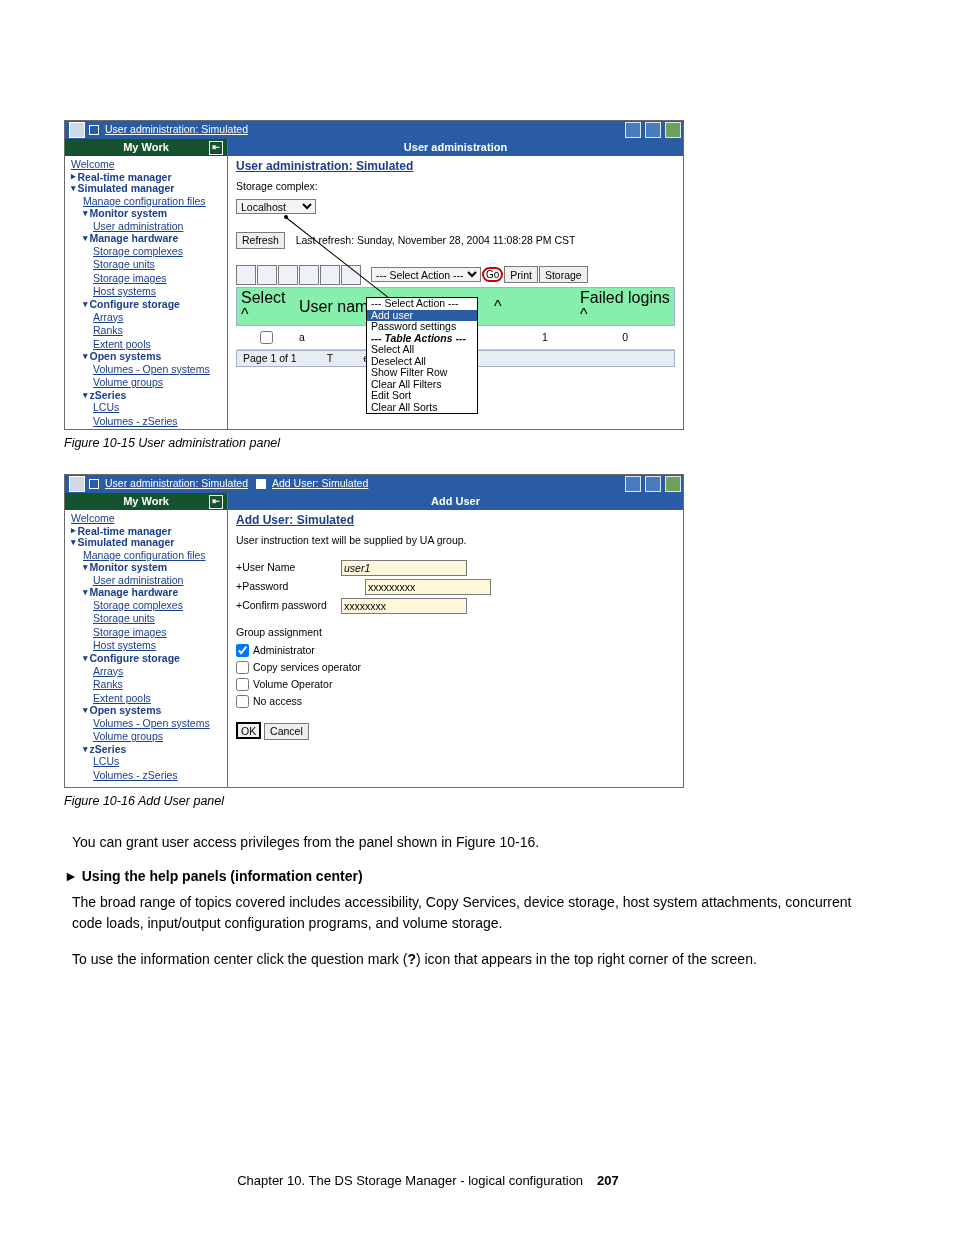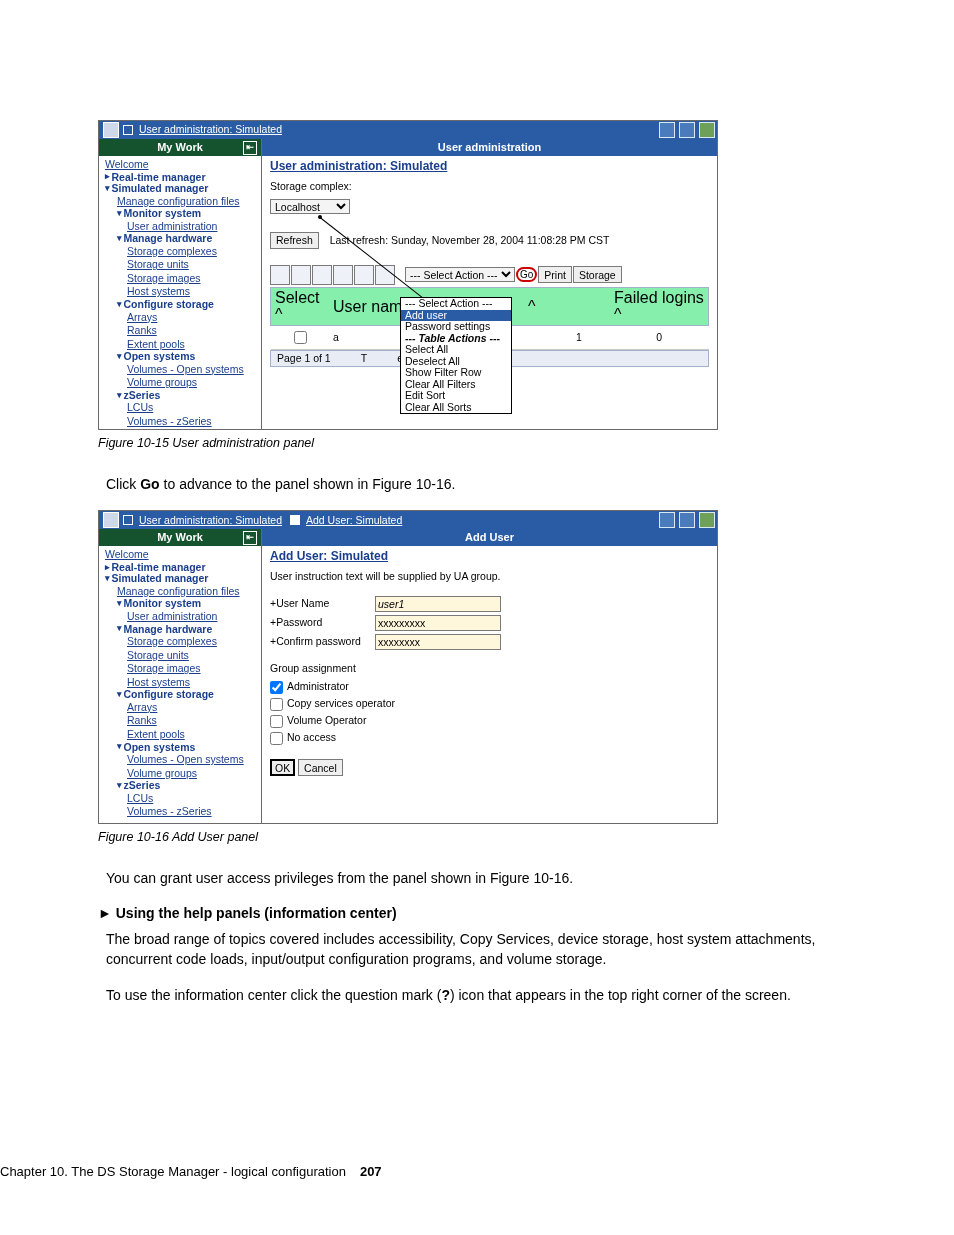--- a/index.html
+++ b/index.html
@@ -1,22 +1,22 @@
 <!DOCTYPE html>
 <html><head>
 <meta charset="utf-8">
 <style>
   html,body{margin:0;padding:0;background:#fff;font-family:Arial,Helvetica,sans-serif;font-size:12px;color:#000}
-  .page{width:954px;height:1235px;position:relative;box-sizing:border-box;padding:120px 98px 0 98px}
+  .page{width:954px;height:1235px;position:relative;box-sizing:border-box;padding:120px 98px 0 64px}
   .figwrap{margin:0 auto 6px auto}
   .figcap{font-style:italic;font-size:12.5px;margin:0 0 24px 0}
   .bodytext{font-size:14px;line-height:1.45;margin:0 0 16px 0;padding-left:8px}
   .bullet{font-size:14px;font-weight:bold;margin:0 0 8px 0}
   .bullet::before{content:"► ";font-weight:normal}
-  .footer{position:absolute;bottom:56px;left:0;right:0;font-size:13px;text-align:left;padding-right:98px}
+  .footer{position:absolute;bottom:47px;left:0;right:0;font-size:13px;text-align:center;padding-right:98px}
   .footer .pn{font-weight:bold;margin-left:14px}
 
   
   .shot{width:618px;border:1px solid #6a6a6a;background:#fff;font-size:10.5px;line-height:1.1}
   .titlebar{background:#2a5ca5;color:#fff;height:18px;display:flex;align-items:center;position:relative;font-size:10.5px}
   .titlebar .ticon{width:14px;height:14px;margin:0 4px;background:#cfd9ea;border:1px solid #fff}
   .titlebar .crumb{display:flex;align-items:center;gap:4px}
   .titlebar .crumb .box{width:8px;height:8px;border:1px solid #fff;margin-right:2px}
   .titlebar .right{position:absolute;right:2px;top:1px;display:flex;gap:4px}
   .titlebar .right span{width:14px;height:14px;background:#497bbd;border:1px solid #dce7f5;display:inline-block}
@@ -181,21 +181,20 @@
       </div>
 
       <span class="calldot" style="left:56px;top:76px"></span>
       <div class="callout" style="left:58px;top:78px;width:130px;transform:rotate(38deg)"></div>
     </div>
   </div>
  </div>
 </div>
 <div class="figcap">Figure 10-15   User administration panel</div>
 
-<p class="bodytext">Click <b>Go</b> to advance to the panel shown in Figure 10-16.</p>
 
 <div class="figwrap">
  <div class="shot" style="height:312px">
   <div class="titlebar">
     <span class="ticon"></span>
     <span class="crumb">
             <span class="box"></span>
             <a href="#">User administration: Simulated</a>
           </span>
     <span class="crumb" style="margin-left:8px">
@@ -240,21 +239,21 @@
       <div class="mainbody">
         <div class="h3">Add User: Simulated</div>
         <div class="lbl">User instruction text will be supplied by UA group.</div>
         <div style="height:10px"></div>
         <div class="formrow">
                 <label>+User Name</label>
                 <input class="txt" style="width: 120px; font-style: italic;" value="user1">
               </div>
         <div class="formrow">
                 <label>+Password</label>
-                <input class="txt" style="width: 120px;" value="xxxxxxxxx">
+                <input class="txt" style="width: 120px; margin-left: 24px;" value="xxxxxxxxx">
               </div>
         <div class="formrow">
                 <label>+Confirm password</label>
                 <input class="txt" style="width: 120px;" value="xxxxxxxx">
               </div>
         <div style="height:10px"></div>
         <div class="lbl">Group assignment</div>
         <div class="grp">
           <div class="col1">
             <label class="cb">

